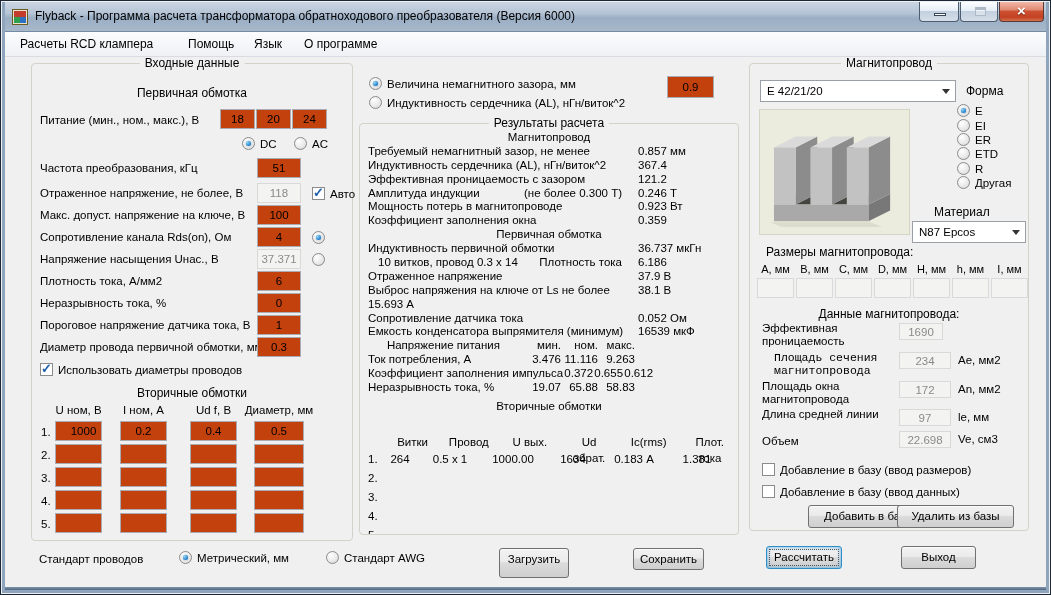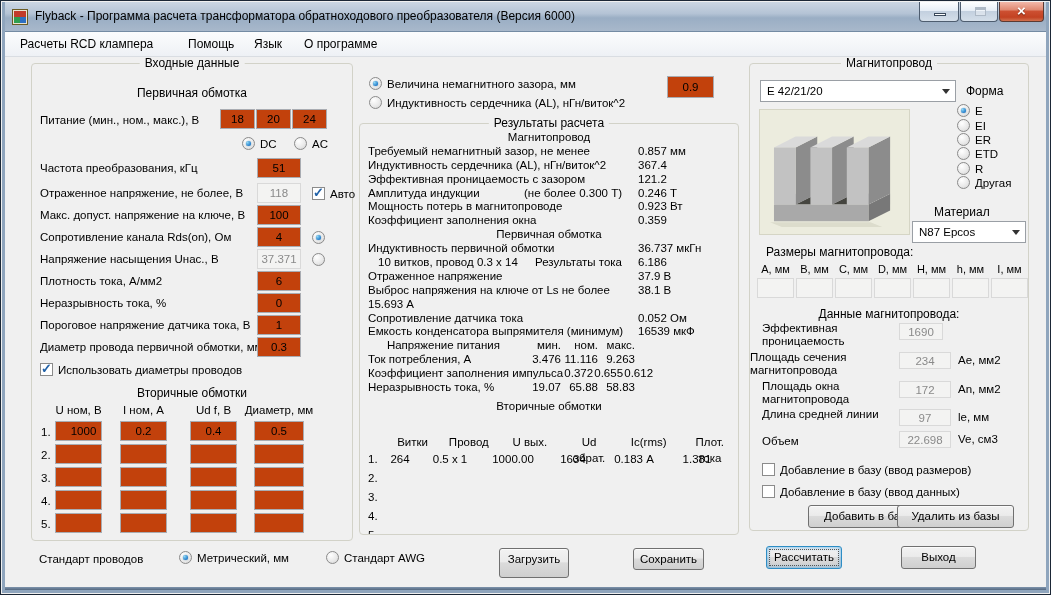--- a/index.html
+++ b/index.html
@@ -300,21 +300,21 @@
         <div class="sec-title">Первичная обмотка</div>
         <div class="rrow">
             <span class="rlabel">
               <span>Индуктивность первичной обмотки</span>
             </span>
             <span class="rval">36.737 мкГн</span>
           </div>
         <div class="rrow">
             <span class="rlabel ind">
               <span>10 витков, провод 0.3 x 14</span>
-              <span class="rnote">Результаты тока</span>
+              <span class="rnote">Плотность тока</span>
             </span>
             <span class="rval">6.186</span>
           </div>
         <div class="rrow">
             <span class="rlabel">
               <span>Отраженное напряжение</span>
             </span>
             <span class="rval">37.9 В</span>
           </div>
         <div class="rrow">
@@ -502,21 +502,21 @@
       <input class="tb dis" style="left: 163px; top: 214px; width: 37px; height: 20px;" value="">
       <input class="tb dis" style="left: 202px; top: 214px; width: 37px; height: 20px;" value="">
       <input class="tb dis" style="left: 241px; top: 214px; width: 37px; height: 20px;" value="">
 
       <div class="ctitle" style="top:243px">Данные магнитопровода:</div>
 
       <span class="dlabel" style="left:12px; top:258px;">Эффективная проницаемость</span>
       <input class="tb dis" style="left: 149px; top: 259px; width: 44px; height: 17px;" readonly="" value="1690">
       <span class="dunit" style="left:208px; top:261px;"></span>
 
-      <span class="dlabel" style="left:0; top:287px;">Площадь сечения магнитопровода</span>
+      <span class="dlabel" style="left:24px; top:287px;font-family:Liberation Mono, monospace;">Площадь сечения магнитопровода</span>
       <input class="tb dis" style="left: 149px; top: 288px; width: 52px; height: 17px;" readonly="" value="234">
       <span class="dunit" style="left:208px; top:290px;">Ae, мм2</span>
 
       <span class="dlabel" style="left:12px; top:316px;">Площадь окна магнитопровода</span>
       <input class="tb dis" style="left: 149px; top: 317px; width: 52px; height: 17px;" readonly="" value="172">
       <span class="dunit" style="left:208px; top:319px;">An, мм2</span>
 
       <span class="dlabel" style="left:12px; top:344px;">Длина средней линии</span>
       <input class="tb dis" style="left: 149px; top: 345px; width: 52px; height: 17px;" readonly="" value="97">
       <span class="dunit" style="left:208px; top:347px;">le, мм</span>

